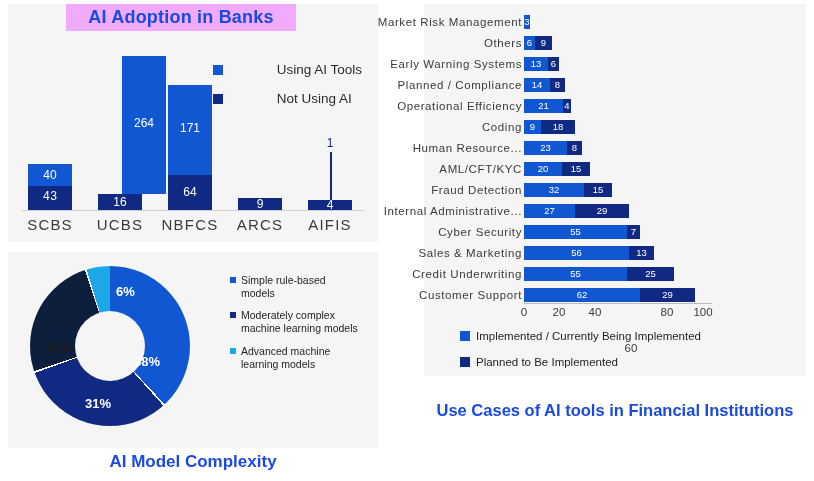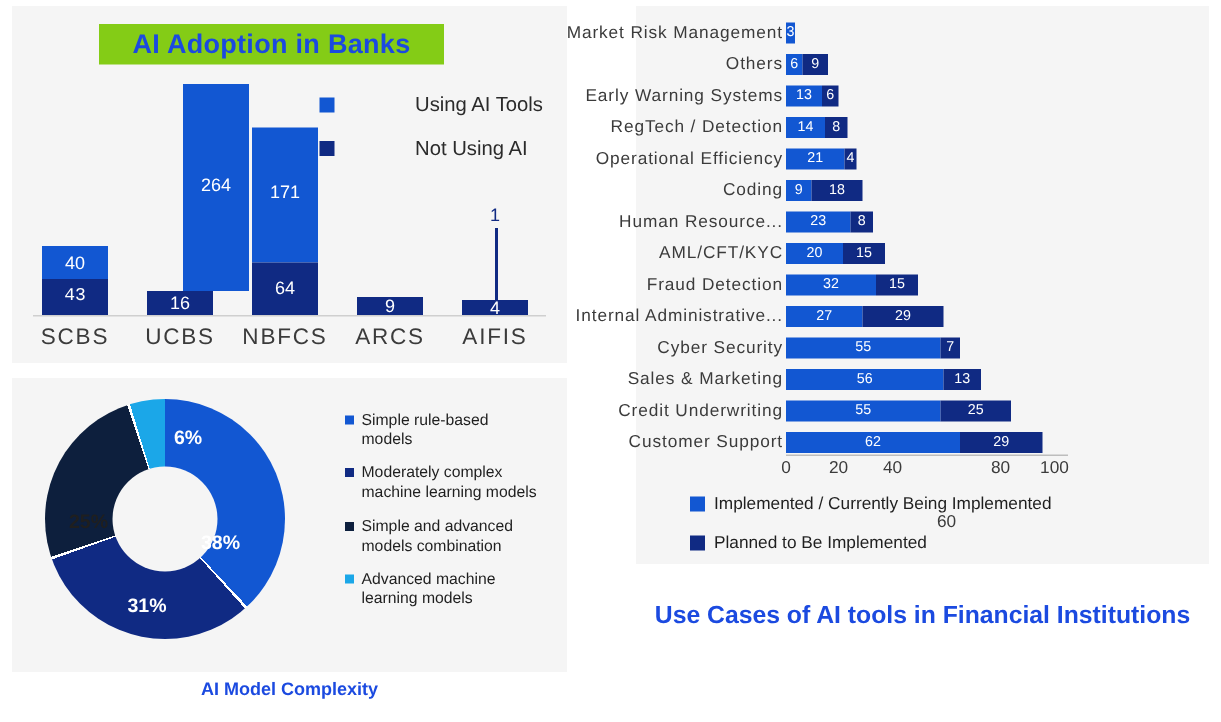--- a/index.html
+++ b/index.html
@@ -1,21 +1,21 @@
 <!DOCTYPE html>
 <html><head>
 <meta charset="utf-8">
 <style>
   html,body{margin:0;padding:0;}
   body{width:814px;height:481px;background:#ffffff;font-family:"Liberation Sans",sans-serif;overflow:hidden;position:relative;}
   .panel{position:absolute;background:#f4f4f4;}
 
   
   #panel-bars{left:8px;top:4px;width:370px;height:238px;background:#f5f5f5;}
-  #bars-title{position:absolute;left:58px;top:12px;width:230px;text-align:center;font-size:18px;font-weight:bold;color:#1b4ae0;background:#84cc16;padding:3px 0;letter-spacing:.2px;}
+  #bars-title{position:absolute;left:58px;top:0;width:230px;text-align:center;font-size:18px;font-weight:bold;color:#1b4ae0;background:#f0abfc;padding:3px 0;letter-spacing:.2px;}
   #bars-plot{position:absolute;left:14px;top:46px;width:342px;height:160px;}
   .bargroup{position:absolute;bottom:0;width:44px;}
   .bseg{position:relative;width:100%;}
   .bseg span{position:absolute;left:0;right:0;text-align:center;color:#ffffff;font-size:12px;}
   .seg-top{background:#1257d2;}
   .seg-bot{background:#102a83;}
   .bars-axis{position:absolute;left:14px;top:206px;width:342px;height:1px;background:#cfcfcf;}
   #bars-cats{position:absolute;left:14px;top:208px;width:342px;height:26px;}
   .catlab{position:absolute;width:64px;text-align:center;font-size:15px;color:#3b3b3b;letter-spacing:1.2px;top:4px;}
   #bars-legend{position:absolute;right:16px;top:58px;font-size:13.5px;color:#2b2b2b;}
@@ -29,21 +29,21 @@
   #donut{position:absolute;left:0;top:0;width:160px;height:160px;border-radius:50%;
      background:conic-gradient(#1257d2 0deg 0deg,#1257d2 0deg 136.8deg,#ffffff 136.8deg 138.2deg,
         #102a83 138.2deg 250.3deg,#ffffff 250.3deg 251.7deg,
         #0d1f3d 251.7deg 341.7deg,#ffffff 341.7deg 343deg,
         #1ba7e8 343deg 360deg);}
   #donut-hole{position:absolute;left:45px;top:45px;width:70px;height:70px;border-radius:50%;background:#f5f5f5;}
   .dlab{position:absolute;font-size:13px;font-weight:bold;}
   #donut-legend{position:absolute;left:222px;top:22px;width:132px;font-size:10.5px;color:#1f1f1f;line-height:1.25;}
   #donut-legend .li{position:relative;padding-left:11px;margin-bottom:9px;}
   #donut-legend .li i{position:absolute;left:0;top:3px;width:6px;height:6px;}
-  #donut-caption{position:absolute;left:8px;top:452px;width:370px;text-align:center;font-size:12px;font-weight:bold;color:#1b4ae0;}
+  #donut-caption{position:absolute;left:8px;top:452px;width:370px;text-align:center;font-size:17px;font-weight:bold;color:#1b4ae0;}
 
   
   #panel-use{left:424px;top:4px;width:382px;height:372px;background:#f5f5f5;}
   #use-rows{position:absolute;left:0;top:8px;width:382px;}
   .urow{height:21px;position:relative;}
   .ulab{position:absolute;right:284px;width:180px;text-align:right;font-size:11.5px;color:#3b3b3b;letter-spacing:.6px;line-height:21px;white-space:nowrap;}
   .ubars{position:absolute;left:100px;top:3px;height:14px;}
   .ub{position:absolute;top:0;height:14px;}
   .ub1{background:#1257d2;}
   .ub2{background:#102a83;}
@@ -141,21 +141,20 @@
     <div class="li">
       <i style="background:#1257d2;"></i>
       <span>Simple rule-based models</span>
     </div>
     <div class="li">
       <i style="background:#102a83;"></i>
       <span>Moderately complex machine learning models</span>
     </div>
     <div class="li">
       <i style="background:#0d1f3d;"></i>
-      <span>Simple and advanced models combination</span>
     </div>
     <div class="li">
       <i style="background:#1ba7e8;"></i>
       <span>Advanced machine learning models</span>
     </div>
   </div>
 </div>
 <div id="donut-caption">AI Model Complexity</div>
 
 <div class="panel" id="panel-use">
@@ -188,21 +187,21 @@
         <div class="ub ub1" style="left:0;width:24px;">
           <span>13</span>
         </div>
         <div class="ub ub2" style="left:24px;width:11px;">
           <span>6</span>
         </div>
       </div>
     </div>
 
     <div class="urow">
-      <span class="ulab">RegTech / Detection</span>
+      <span class="ulab">Planned / Compliance</span>
       <div class="ubars">
         <div class="ub ub1" style="left:0;width:26px;">
           <span>14</span>
         </div>
         <div class="ub ub2" style="left:26px;width:15px;">
           <span>8</span>
         </div>
       </div>
     </div>
 

